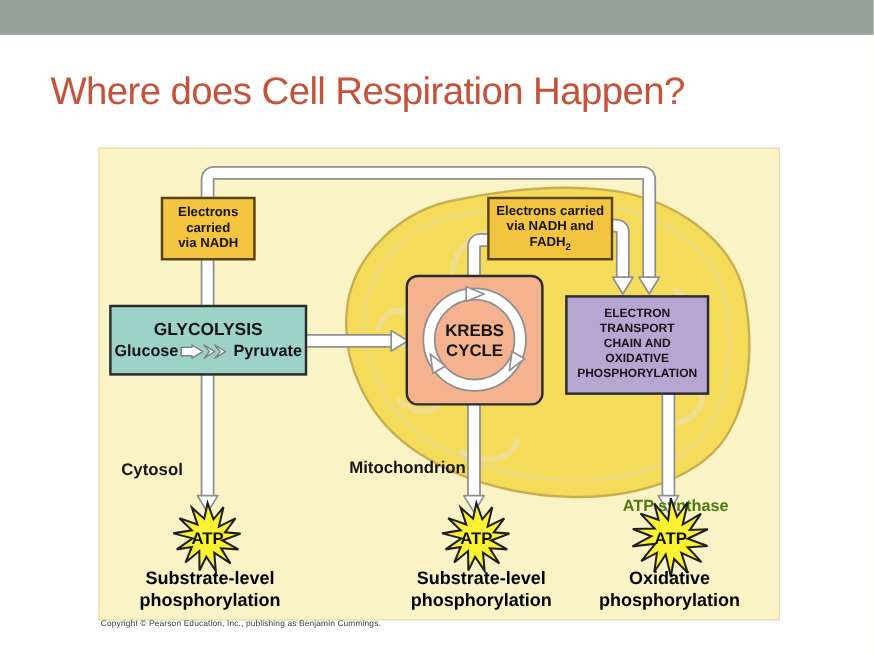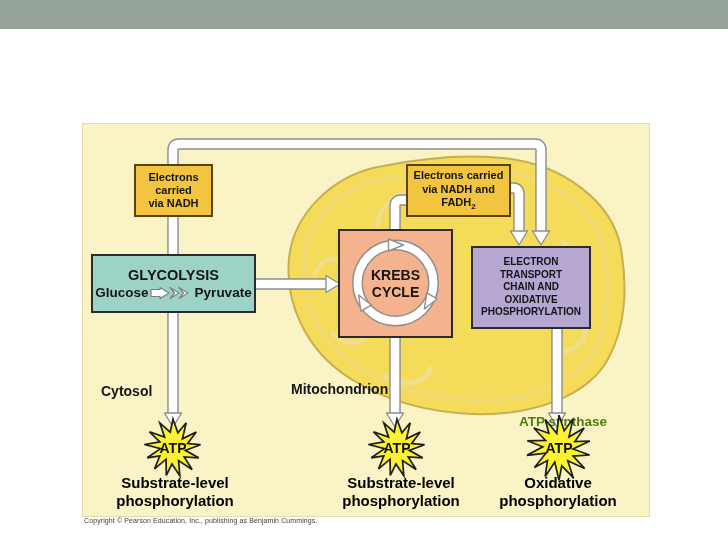--- a/index.html
+++ b/index.html
@@ -14,21 +14,21 @@
   .pi{fill:none;stroke:#FFFFFF;stroke-width:8.6;stroke-linejoin:round;stroke-linecap:butt;}
   .ah{fill:#FFFFFF;stroke:#8F8F8F;stroke-width:1.4;stroke-linejoin:round;}
   
   .box{position:absolute;border:2px solid #2B2B2B;display:flex;flex-direction:column;align-items:center;justify-content:center;text-align:center;font-weight:bold;color:#151515;box-sizing:border-box;}
   .gold{background:#F2C440;border-color:#57430F;}
   .b-nadh{left:51px;top:40px;width:79px;height:53px;font-size:11px;line-height:1.2;}
   .b-fadh{left:323px;top:40px;width:105px;height:53px;font-size:11px;line-height:1.2;}
   .b-fadh sub{font-size:8px;}
   .b-gly{left:8px;top:130px;width:165px;height:59px;background:#9DD2C7;font-size:14.5px;}
   .gly-row{display:flex;align-items:center;justify-content:center;gap:1px;font-size:13.5px;margin-top:2px;}
-  .b-krebs{left:255px;top:105px;width:115px;height:109px;background:#F5B28F;padding:0;}
+  .b-krebs{left:255px;top:105px;width:115px;height:109px;background:#F5B28F;padding:0;border-radius:10px;}
   .krebs-text{position:absolute;left:0;top:0;width:100%;height:100%;display:flex;flex-direction:column;align-items:center;justify-content:center;font-size:14px;line-height:1.15;}
   .b-etc{left:388px;top:122px;width:120px;height:83px;background:#B5A6D2;font-size:10px;line-height:1.25;}
   
   .lbl{position:absolute;font-weight:bold;font-size:14px;color:#151515;white-space:nowrap;margin-top:42px;}
   .lbl-cytosol{left:18px;top:217px;}
   .lbl-mito{left:208px;top:215px;}
   .lbl-synthase{left:436px;top:248px;width:120px;text-align:left;color:#4d7c0f;font-size:13.5px;white-space:nowrap;}
   
   .star-wrap{position:absolute;}
   .star-wrap svg{position:absolute;left:0;top:0;width:100%;height:100%;}
@@ -43,20 +43,21 @@
   .oc3{left:400px;top:350px;}
   .copyright{position:absolute;left:84px;top:517px;font-size:7px;color:#3C3C3C;letter-spacing:0.1px;}
 </style>
 </head>
 <body>
 
 <div class="slide">
 
   <div class="topbar"></div>
 
+  <h1 class="title">Where does Cell Respiration Happen?</h1>
 
   <div class="panel">
 
     <svg class="art" viewBox="0 0 566 392">
 
       <path d="M 300 42 C 250 50 210 90 206 135 C 202 175 220 225 268 255 C 300 275 340 288 390 290 C 450 292 505 272 525 235 C 542 205 545 165 538 125 C 530 78 480 40 420 34 C 380 30 340 34 300 42 Z" fill="#F4DC5A" stroke="#C9AE4F" stroke-width="2"></path>
       <path d="M 300 55 C 258 62 224 98 221 138 C 218 172 234 218 276 244 C 308 263 344 274 390 276 C 444 278 492 260 510 228 C 525 201 528 165 522 128 C 514 88 472 53 418 48 C 382 44 340 48 300 55 Z" fill="none" stroke="#EDDA80" stroke-width="2.5"></path>
       <g fill="none" stroke="#EFDE8C" stroke-width="5" stroke-linecap="round">
         <path d="M 232 150 c 8 -20 26 -20 30 -2 c 3 14 -14 22 -22 10"></path>
         <path d="M 250 210 c 16 14 34 10 38 -6"></path>

